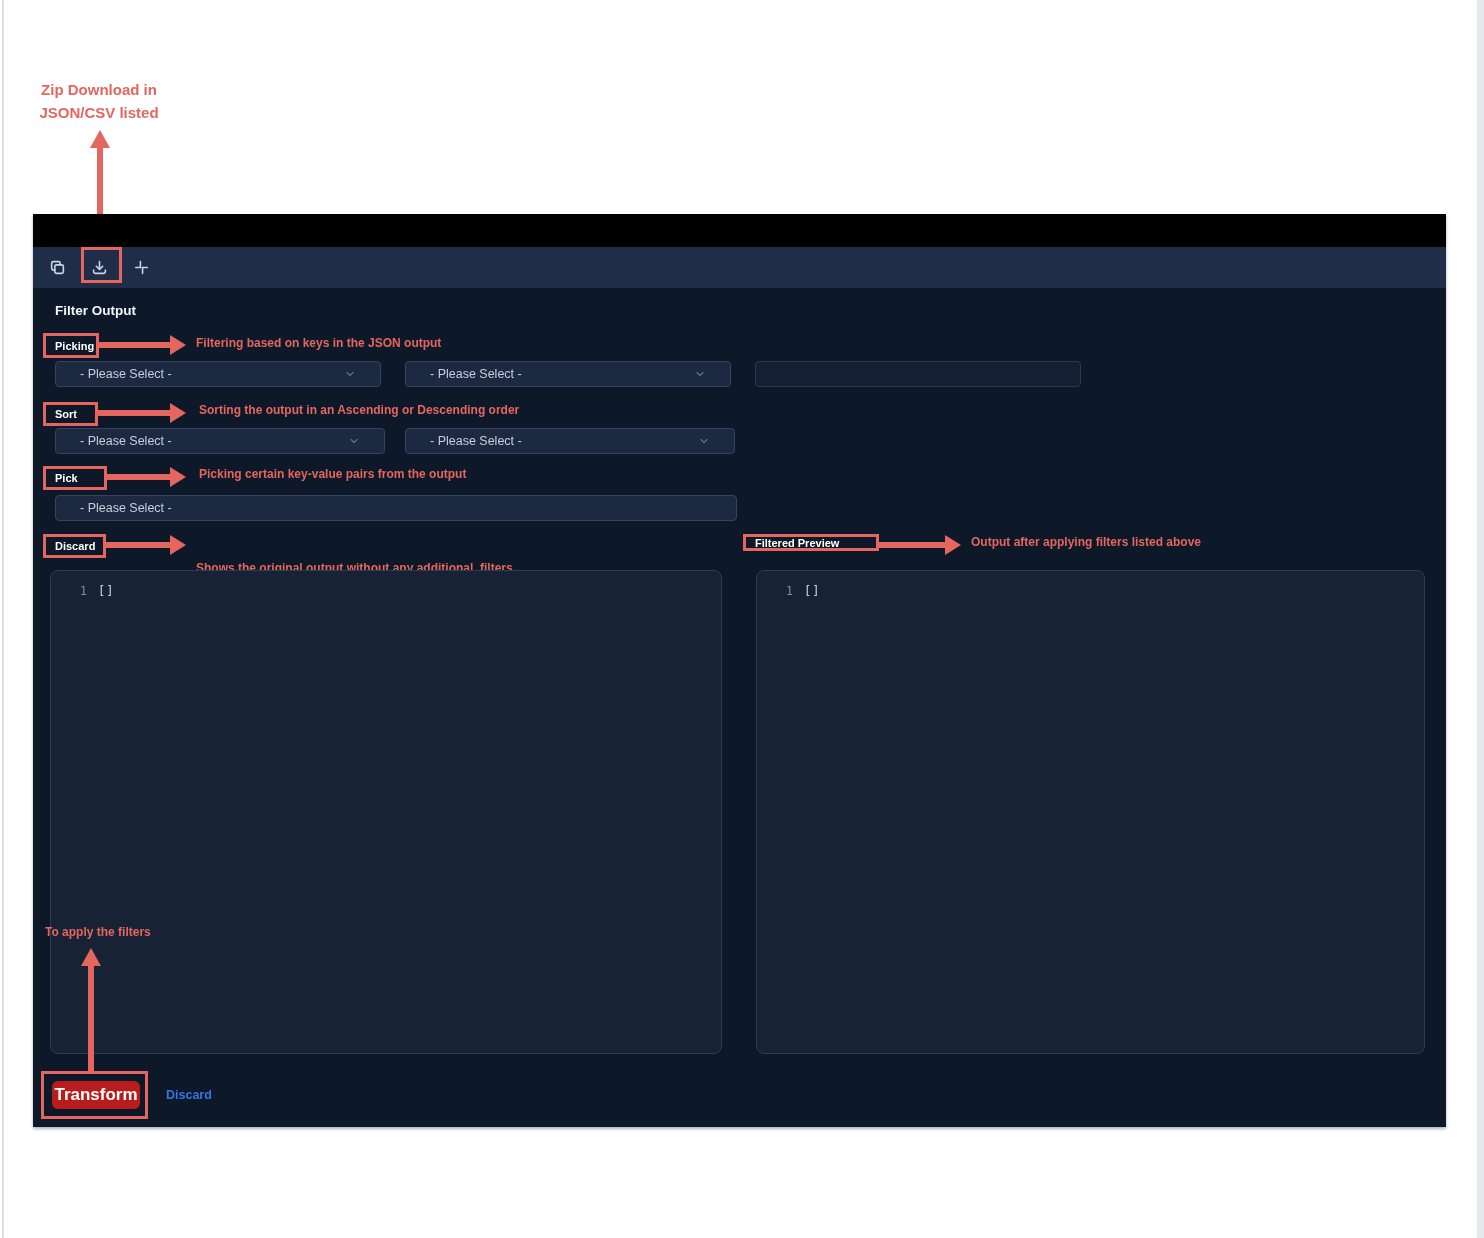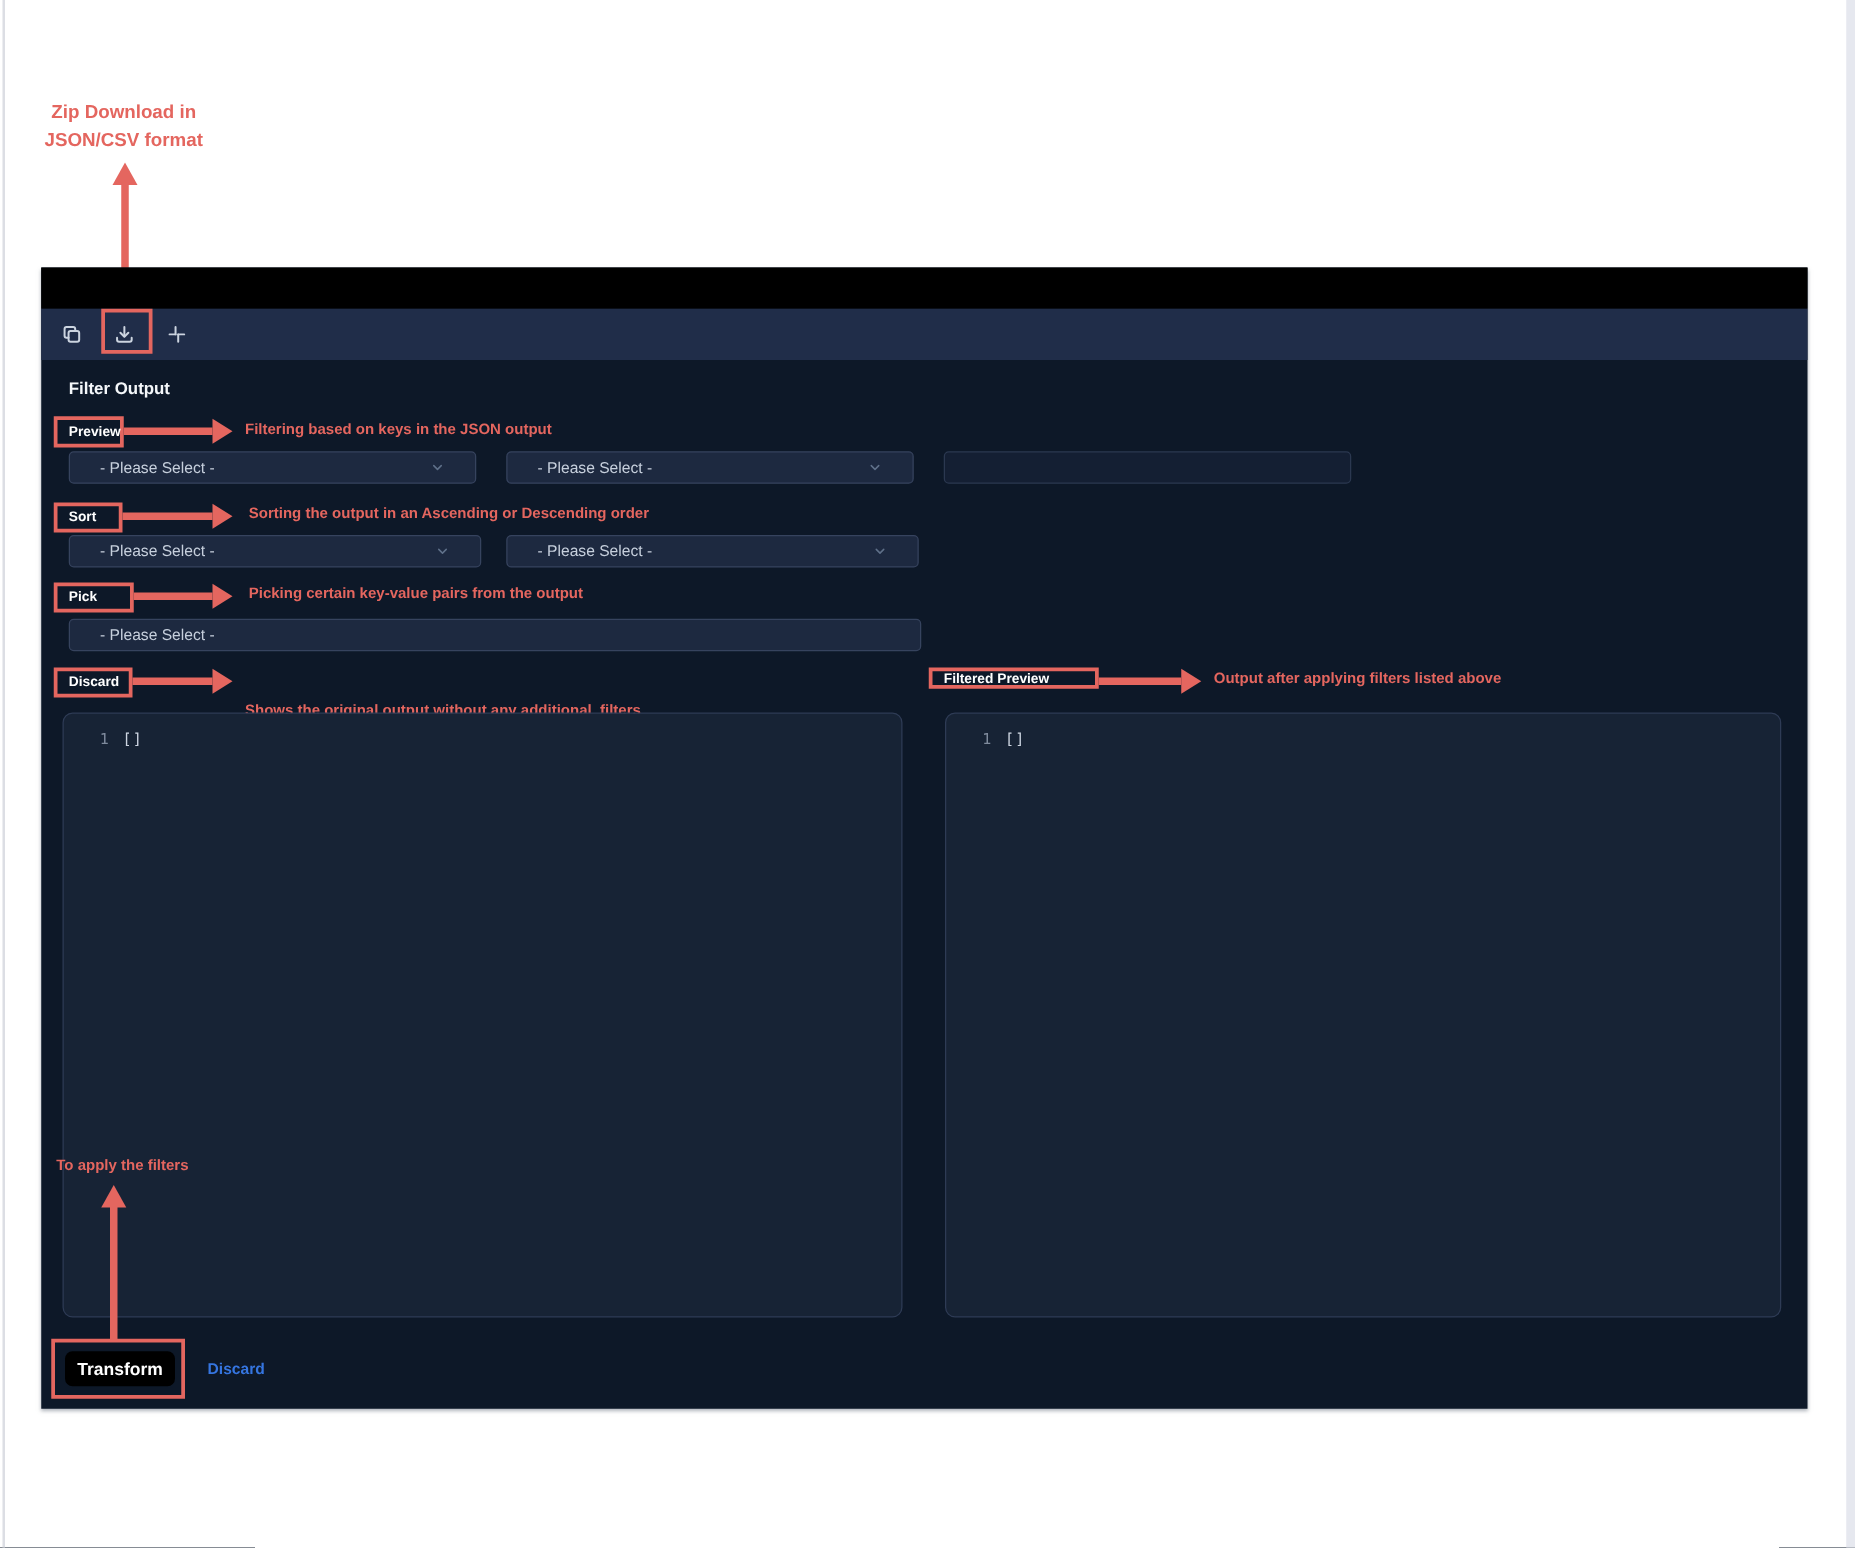--- a/index.html
+++ b/index.html
@@ -58,22 +58,22 @@
   .editor{position:absolute;top:570px;height:484px;background:var(--editor-bg);
           border:1px solid var(--editor-border);border-radius:8px;display:flex;align-items:flex-start;
           padding-top:13px;font-family:"DejaVu Sans Mono",monospace;font-size:12px}
   #editor-original{left:50px;width:672px}
   #editor-filtered{left:756px;width:669px}
   .gutter{width:36px;text-align:right;color:#7e8a9c;flex:none}
   .codeline{padding-left:11px;color:#ccd4e0;letter-spacing:1px}
 
   
   .transform-redbox{position:absolute;left:41px;top:1071px;width:107px;height:48px;border:3px solid var(--coral)}
-  .btn-transform{position:absolute;left:52px;top:1081px;width:88px;height:28px;background:#000000;
-       border:none;border-radius:6px;color:#fff;font-weight:700;font-size:14px;cursor:pointer;
+  .btn-transform{position:absolute;left:52px;top:1081px;width:88px;height:28px;background:#b91c1c;
+       border:none;border-radius:6px;color:#fff;font-weight:700;font-size:17px;cursor:pointer;
        display:flex;align-items:center;justify-content:center;font-family:"Liberation Sans",sans-serif}
   .link-discard{position:absolute;left:166px;top:1088px;color:#3575e0;font-weight:700;font-size:12.5px;cursor:pointer}
 
   
   .ann{position:absolute;color:var(--coral);font-weight:700;font-size:12px;white-space:pre}
   #ann-zip{left:24px;top:78px;width:150px;text-align:center;font-size:15px;line-height:23px;white-space:normal}
   #ann-filter{left:196px;top:336px}
   #ann-sort{left:199px;top:403px}
   #ann-pick{left:199px;top:467px}
   #ann-original{left:196px;top:561px}
@@ -88,21 +88,21 @@
          border-right:10px solid transparent;border-bottom:18px solid var(--coral)}
 
   .dl-redbox{position:absolute;left:81px;top:247px;width:41px;height:36px;border:3px solid var(--coral)}
 </style>
 </head>
 <body>
 
 <div class="edge-left"></div>
 <div class="edge-right"></div>
 
-<div class="ann" id="ann-zip"><span>Zip Download in</span><br><span>JSON/CSV format</span></div>
+<div class="ann" id="ann-zip"><span>Zip Download in</span><br><span>JSON/CSV listed</span></div>
 <div class="vhead" style="left:90px;top:130px"></div>
 <div class="vshaft" style="left:97px;top:146px;height:102px"></div>
 
 <div class="app">
   <div class="blackbar"></div>
   <div class="toolbar">
     <div class="tool-btn">
       <svg width="17" height="17" viewBox="0 0 16 16">
           <rect x="5.5" y="5.5" width="8" height="8" rx="1.5"></rect>
           <path d="M10.5 5.5V4A1.5 1.5 0 0 0 9 2.5H4A1.5 1.5 0 0 0 2.5 4v5A1.5 1.5 0 0 0 4 10.5h1.5"></path>
@@ -124,21 +124,21 @@
         </svg>
     </div>
   </div>
 </div>
 
 <div class="dl-redbox"></div>
 
 <div class="title">Filter Output</div>
 
 <div class="labelbox" id="lb-filter">
-    <span>Preview</span>
+    <span>Picking</span>
   </div>
 <div class="hshaft" style="left:99px;top:342px;width:71px"></div>
 <div class="hhead" style="left:170px;top:335px"></div>
 <div class="ann" id="ann-filter">Filtering based on keys in the JSON output</div>
 
 <div class="sel" id="sel-filter-key">
   <span>- Please Select -</span>
   <svg width="12" height="12" viewBox="0 0 16 16">
       <polyline points="4,6 8,10 12,6"></polyline>
     </svg>

